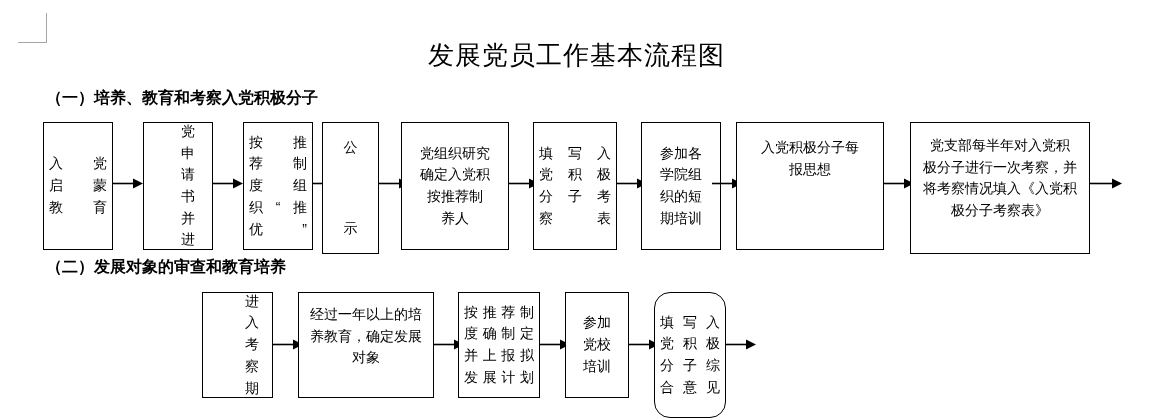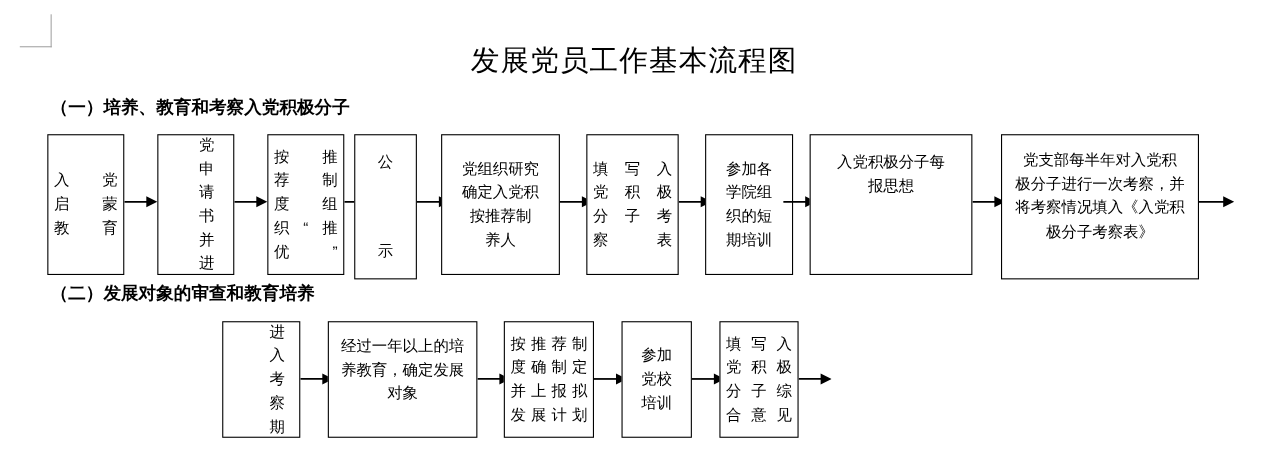--- a/index.html
+++ b/index.html
@@ -298,21 +298,21 @@
       </span>
   </div>
 
   <span class="arrow" style="left:629px; top:339px; width:30px;">
     <svg width="30" height="11" viewBox="0 0 30 11">
         <line x1="0" y1="5.5" x2="21" y2="5.5" stroke="#000" stroke-width="1.6"></line>
         <polygon points="20,0.5 30,5.5 20,10.5" fill="#000"></polygon>
       </svg>
   </span>
 
-  <div class="node f14 justify" style="left:654px; top:292px; width:72px; height:106px;">
+  <div class="node f14 justify" style="left:654px; top:292px; width:72px; height:126px;border-radius:16px;">
     <span class="txt">
         <span style="display: block;">填写入</span>
         <span style="display: block;">党积极</span>
         <span style="display: block;">分子综</span>
         <span style="display: block;">合意见</span>
       </span>
   </div>
 
   <span class="arrow" style="left:726px; top:339px; width:30px;">
     <svg width="30" height="11" viewBox="0 0 30 11">

